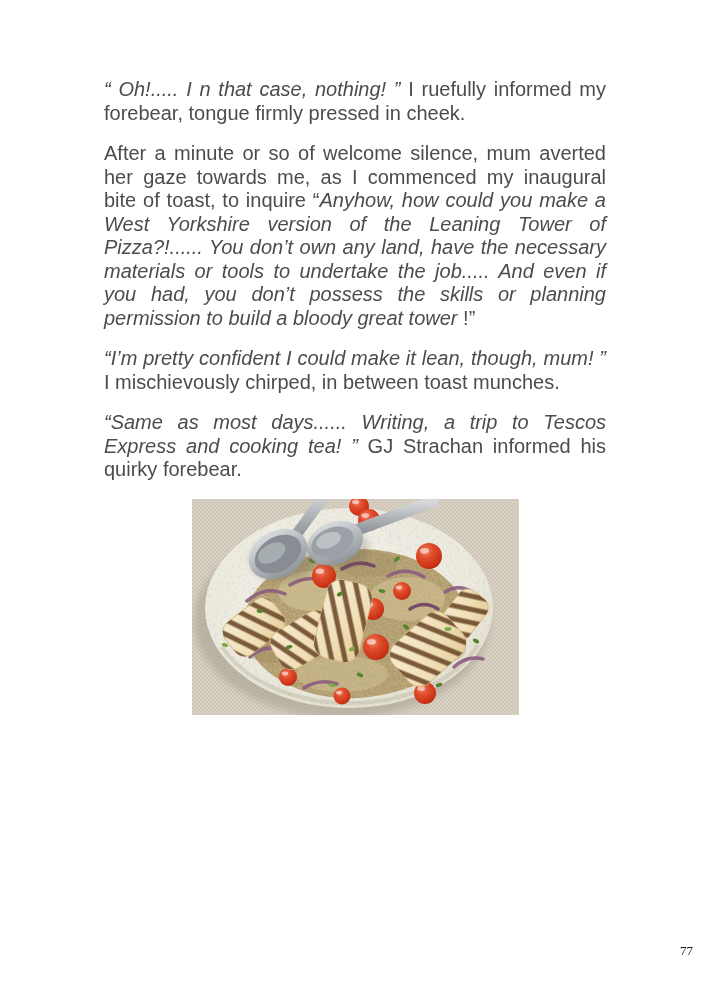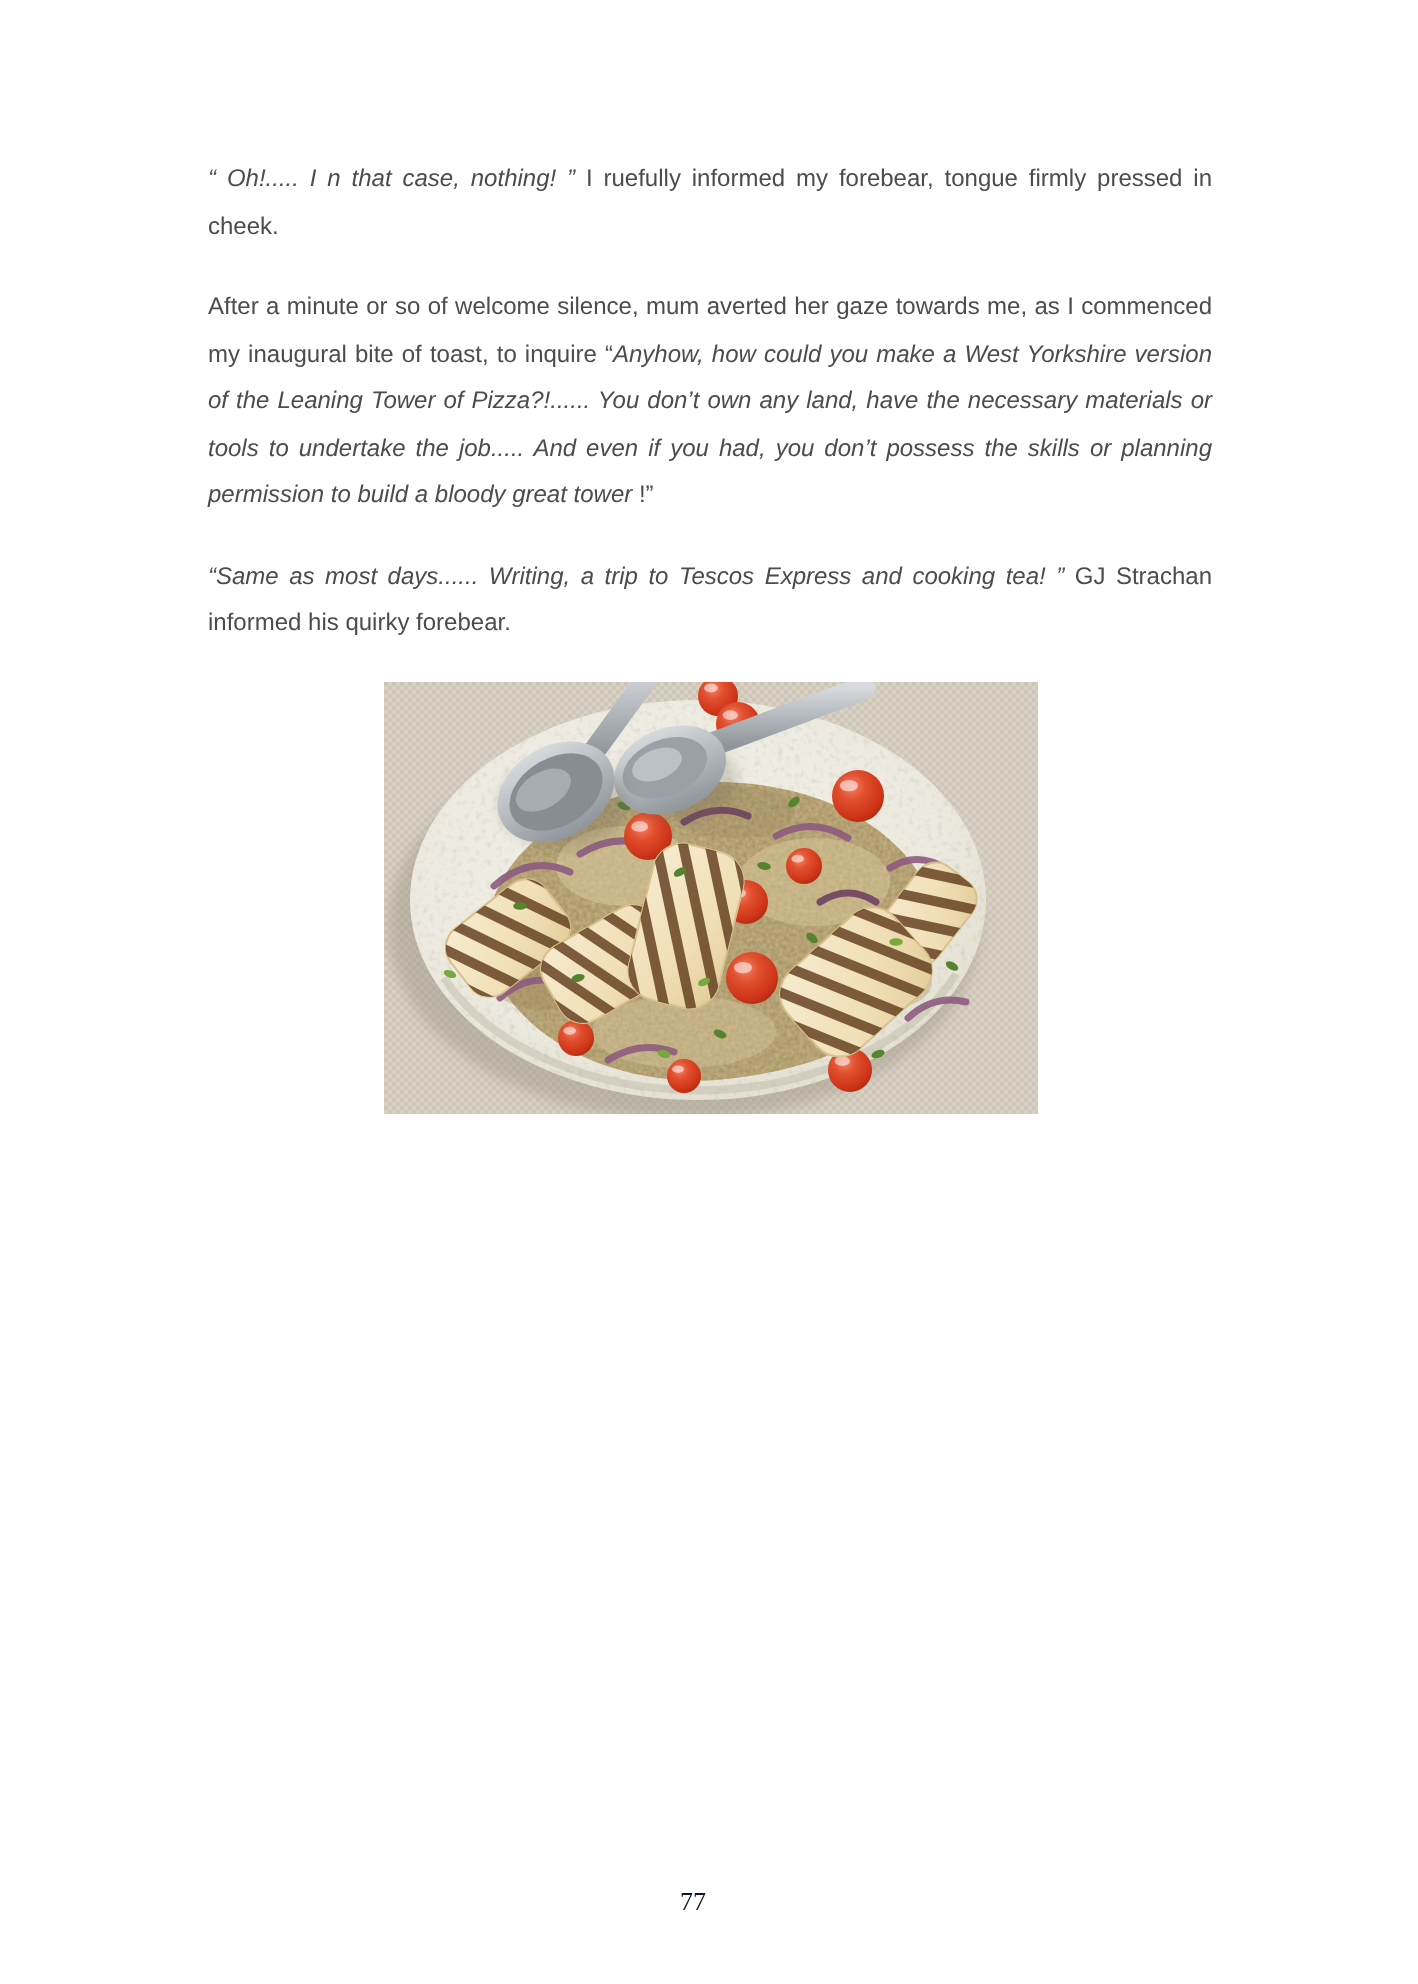--- a/index.html
+++ b/index.html
@@ -13,52 +13,53 @@
     color: #4c4c4c;
   }
   .content {
     position: absolute;
     left: 104px;
     top: 78px;
     width: 502px;
   }
   .para {
     margin: 0 0 17px 0;
-    font-size: 12px;
+    font-size: 20px;
     line-height: 23.5px;
     text-align: justify;
   }
   .it { font-style: italic; }
   figure.photo {
     margin: 12px auto 43px auto;
     width: 327px;
     height: 216px;
     padding: 0;
   }
   figure.photo svg { display: block; }
   .footer {
     position: absolute;
     left: 0;
     right: 16px;
     bottom: 33px;
-    text-align: center;
+    text-align: right;
     font-family: "Liberation Serif", "DejaVu Serif", serif;
     font-size: 13px;
     color: #0f172a;
   }
 </style>
 </head>
 <body>
 
 <div class="content">
 
   <p class="para"><span class="it">“ Oh!..... I n that case, nothing! ”</span><span> I ruefully informed my forebear, tongue firmly pressed in cheek.</span></p>
 
   <p class="para"><span>After a minute or so of welcome silence, mum averted her gaze towards me, as I commenced my inaugural bite of toast, to inquire “</span><span class="it">Anyhow, how could you make a West Yorkshire version of the Leaning Tower of Pizza?!...... You don’t own any land, have the necessary materials or tools to undertake the job..... And even if you had, you don’t possess the skills or planning permission to build a bloody great tower</span><span> !”</span></p>
 
+  <p class="para"><span class="it">“I’m pretty confident I could make it lean, though, mum! ”</span><span> I mischievously chirped, in between toast munches.</span></p>
 
 
 
   <p class="para"><span class="it">“Same as most days...... Writing, a trip to Tescos Express and cooking tea! ”</span><span> GJ Strachan informed his quirky forebear.</span></p>
 
   <figure class="photo">
     <svg viewBox="0 0 327 216" width="327" height="216" role="img" aria-label="Bowl of quinoa salad topped with grilled halloumi slices, cherry tomatoes, red onion and mint, with two metal serving spoons, on a beige woven cloth">
       <defs>
         <pattern id="weave" width="4" height="4" patternUnits="userSpaceOnUse">
           <rect width="4" height="4" fill="#d8d1c4"></rect>

